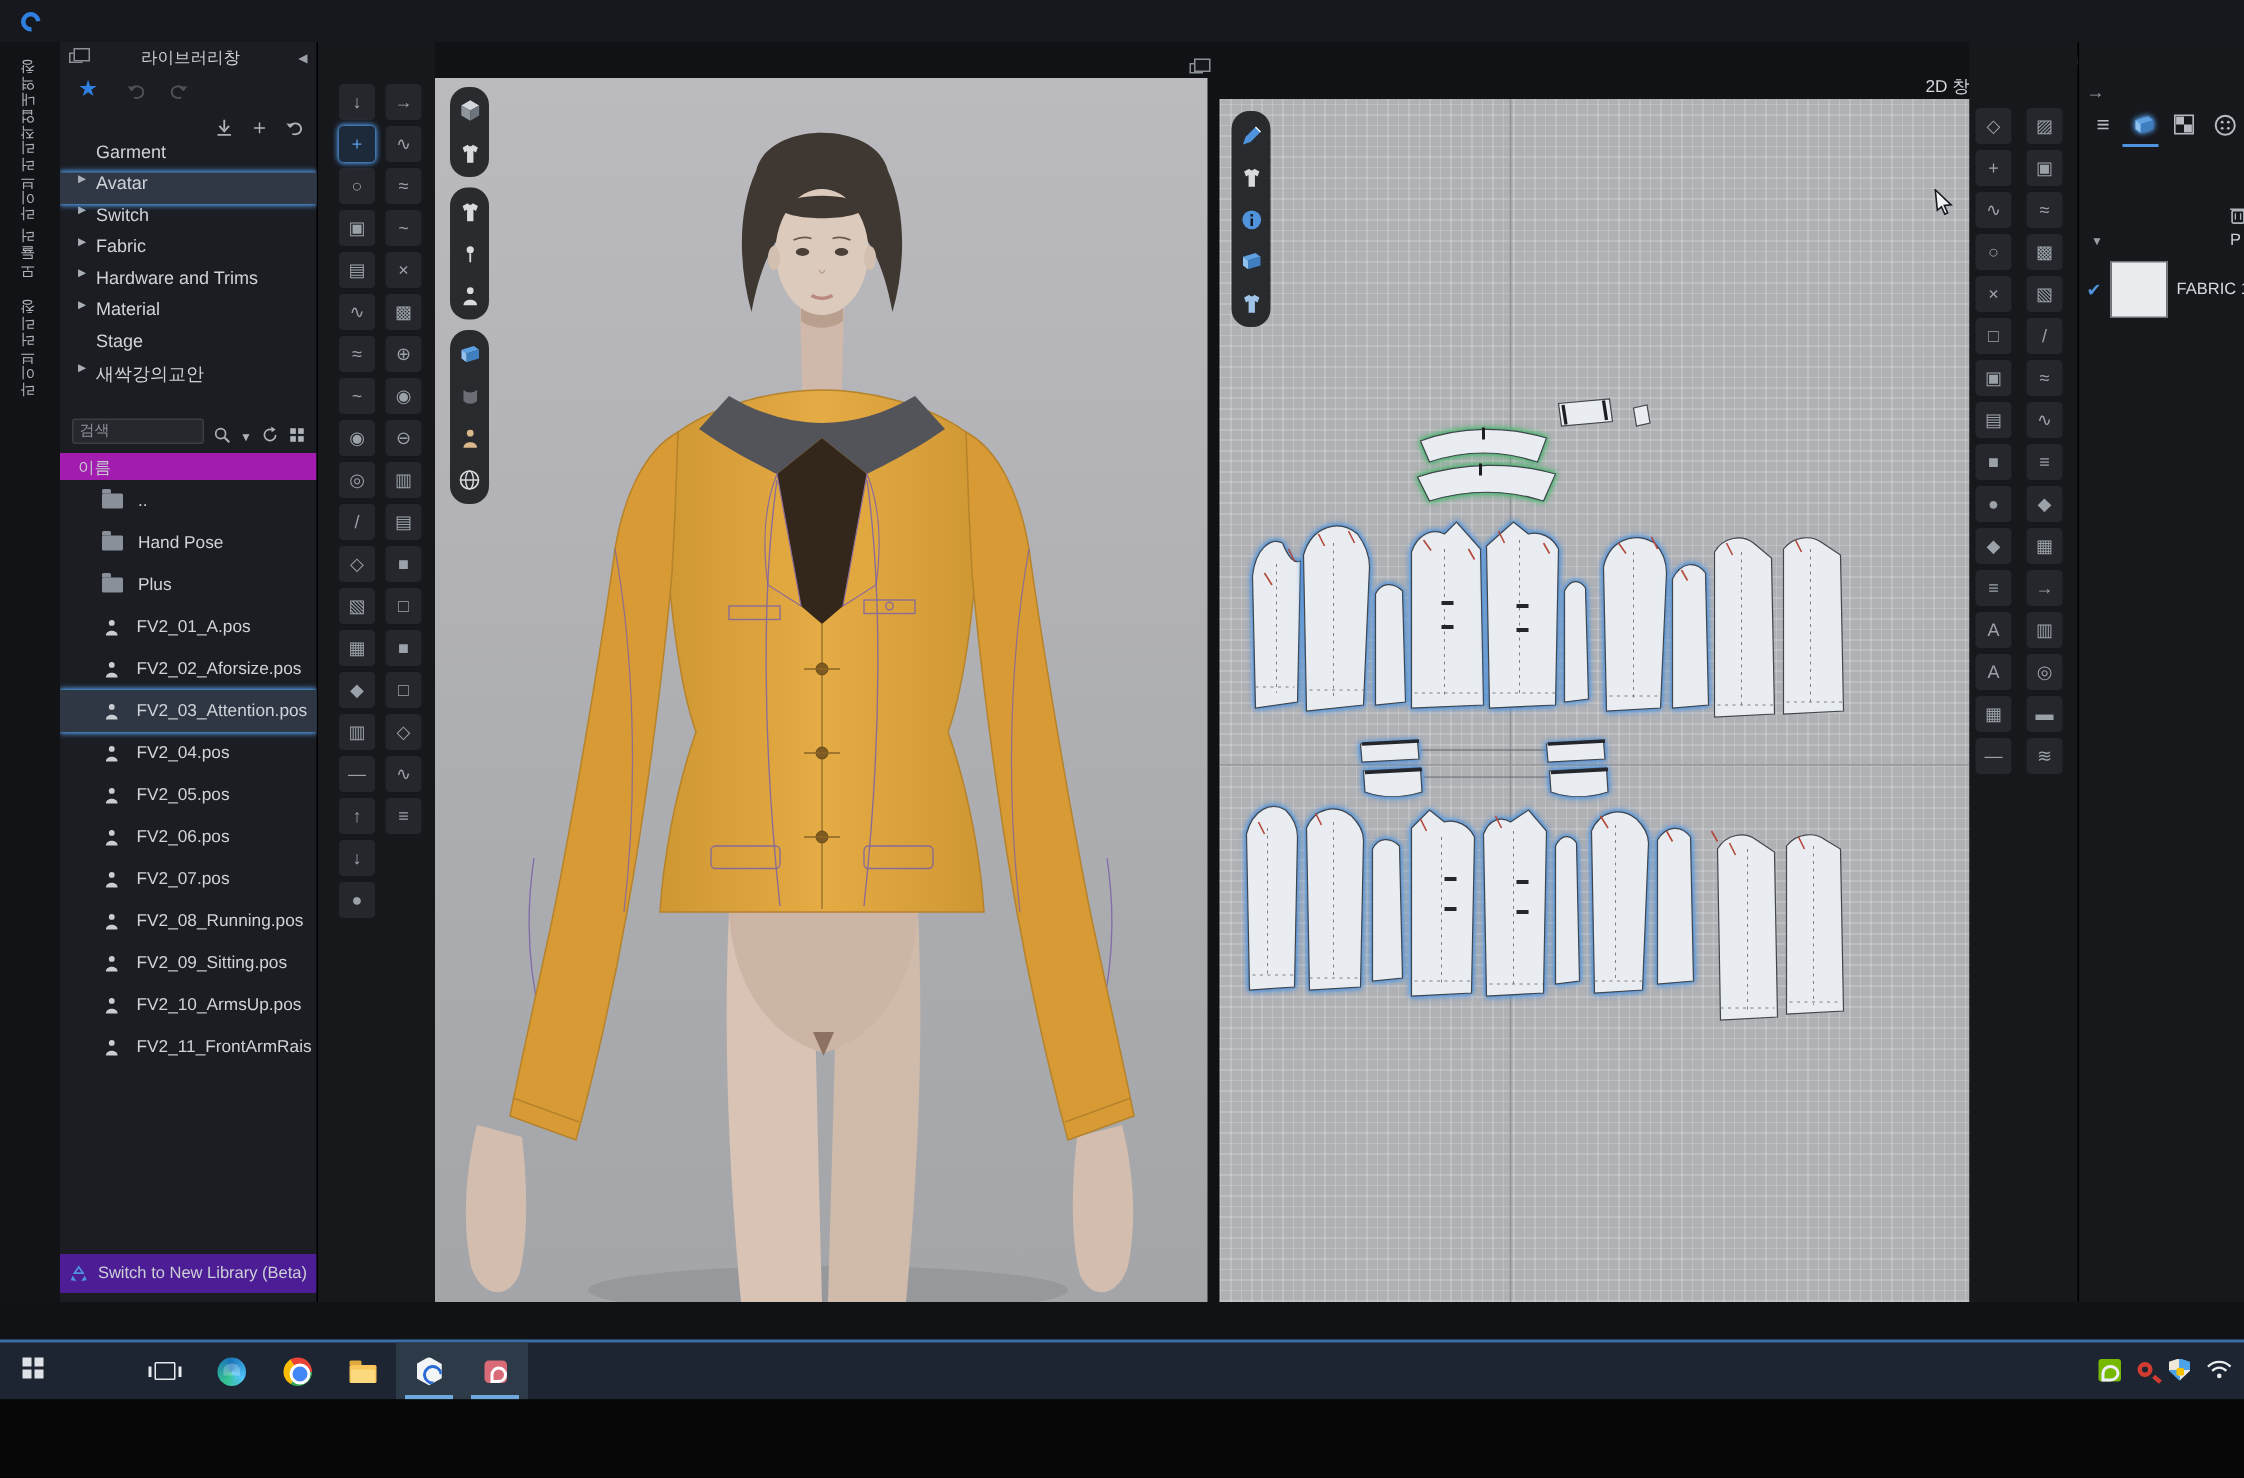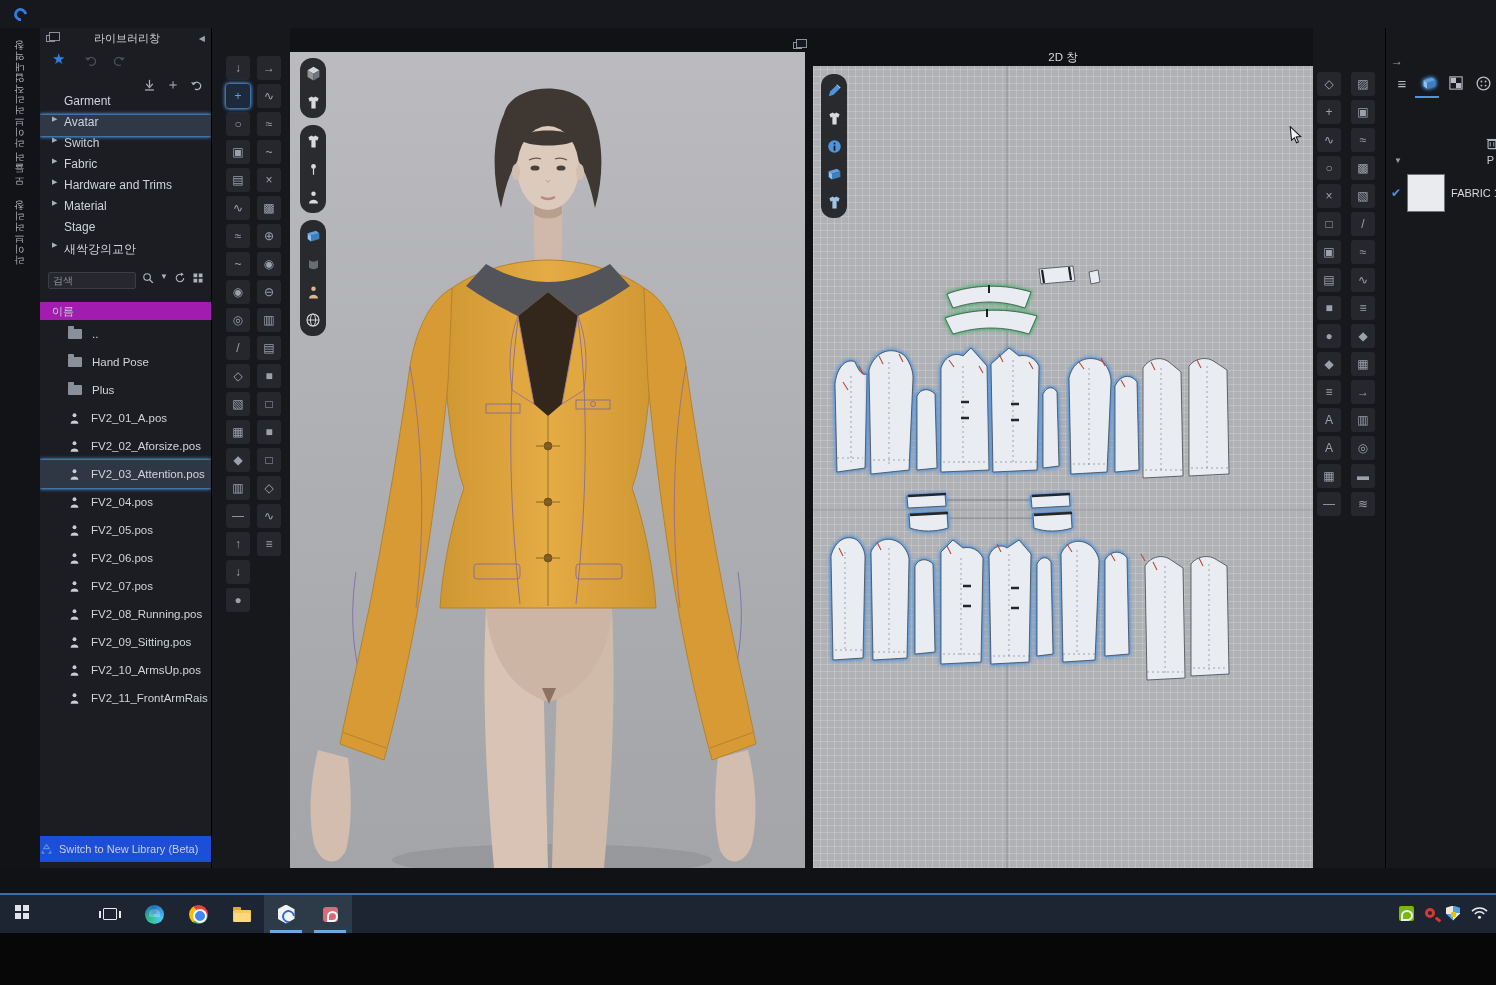--- a/index.html
+++ b/index.html
@@ -26,44 +26,44 @@
   .pop{width:9px;height:7px;border:1px solid #8b9097;position:relative;display:inline-block;}
   .pop::after{content:"";position:absolute;left:2px;top:-4px;width:9px;height:7px;border:1px solid #8b9097;background:#16181d;}
   .lib-star{position:absolute;left:12px;top:22px;font-size:15px;color:#2f7fe0;}
   .lib-ghost{position:absolute;top:26px;color:#4c5057;}
   .lib-actions{position:absolute;right:8px;top:48px;display:flex;gap:10px;align-items:center;color:#aeb3ba;}
   .tree{position:absolute;left:0;top:66px;width:100%;}
   .tree-row{height:21px;display:flex;align-items:flex-start;padding-left:12px;font-size:12px;color:#cfd3d9;cursor:default;}
   .tree-row .caret{width:12px;font-size:7px;color:#a9afb8;}
   .tree-row.noarrow .caret{visibility:hidden;}
   .tree-row.sel{background:#303845;}
-  .searchrow{position:absolute;left:0;top:244px;width:100%;height:24px;display:flex;align-items:flex-start;padding:0 8px;gap:6px;}
+  .searchrow{position:absolute;left:0;top:244px;width:100%;height:24px;display:flex;align-items:flex-end;padding:0 8px;gap:6px;}
   .search-input{width:88px;height:17px;background:#26282e;border:1px solid #3a3d44;border-radius:2px;color:#c6c9ce;font-size:10px;padding:0 4px;outline:none;}
   .search-input::placeholder{color:#8d929a;}
   .sicon{color:#aeb3ba;display:flex;align-items:center;}
   .listhead{position:absolute;left:0;top:274px;width:100%;height:18px;background:#a21caf;font-size:11px;color:#c6c9ce;display:flex;align-items:center;padding-left:12px;font-family:Liberation Mono, monospace;}
   .files{position:absolute;left:0;top:292px;width:100%;}
   .file-row{height:28px;display:flex;align-items:center;padding-left:28px;gap:10px;font-size:11.5px;color:#d0d3d8;cursor:default;}
   .file-row.sel{background:#2f3745;}
   .folder-ico{width:14px;height:10px;background:#8a9099;border-radius:1px;position:relative;flex:0 0 auto;}
   .folder-ico::before{content:"";position:absolute;left:0;top:-3px;width:6px;height:3px;background:#8a9099;border-radius:1px 1px 0 0;}
   .pose-ico{flex:0 0 auto;color:#c9cdd3;display:none;}
   .file-row.pose .pose-ico{display:block;}
-  .lib-footer{position:absolute;left:0;top:808px;width:100%;height:26px;background:#1d4ed8;display:flex;align-items:center;justify-content:flex-start;gap:6px;font-size:11px;color:#ccd0d6;}
+  .lib-footer{position:absolute;left:0;top:808px;width:100%;height:26px;background:#4c1d95;display:flex;align-items:center;justify-content:center;gap:6px;font-size:11px;color:#ccd0d6;}
 
   
   .toolzone{position:absolute;left:212px;top:28px;width:78px;height:840px;background:#17181c;}
   .toolcol{position:absolute;top:28px;display:flex;flex-direction:column;gap:4px;}
   .tool-btn{width:24px;height:24px;background:#25272d;border:none;border-radius:3px;color:#9ba1a9;font-size:12px;line-height:24px;text-align:center;padding:0;cursor:pointer;}
   .tool-btn.sel{background:#1d2a3a;color:#5b9fe6;}
   .toolzone-r{position:absolute;left:1313px;top:28px;width:72px;height:840px;background:#17181c;}
 
   
   .title3d{position:absolute;left:290px;top:33px;width:515px;text-align:center;font-size:11.5px;color:#d6d8dc;}
-  .title2d{position:absolute;left:813px;top:50px;width:500px;text-align:center;font-size:11.5px;color:#d6d8dc;}
+  .title2d{position:absolute;left:813px;top:50px;width:500px;text-align:right;font-size:11.5px;color:#d6d8dc;}
   .vp3d{position:absolute;left:290px;top:52px;width:515px;height:816px;background:linear-gradient(#bbbbbf,#aaabaf 70%,#a4a5a9);overflow:hidden;}
   .vp2d{position:absolute;left:813px;top:66px;width:500px;height:802px;background-color:#b0b1b4;overflow:hidden;
         background-image:repeating-linear-gradient(0deg,rgba(255,255,255,.18) 0 1px,transparent 1px 7px),repeating-linear-gradient(90deg,rgba(255,255,255,.18) 0 1px,transparent 1px 7px);}
   .floatbar{position:absolute;display:flex;flex-direction:column;gap:7px;}
   .fpill{background:rgba(28,30,34,.92);border-radius:12px;padding:7px 4px;display:flex;flex-direction:column;gap:10px;align-items:center;}
   .fico{width:18px;height:18px;color:#d8dadd;display:flex;align-items:center;justify-content:center;}
   .fico.blue{color:#4f93dd;}
   .fico.tan{color:#d9b98c;}
 
   

